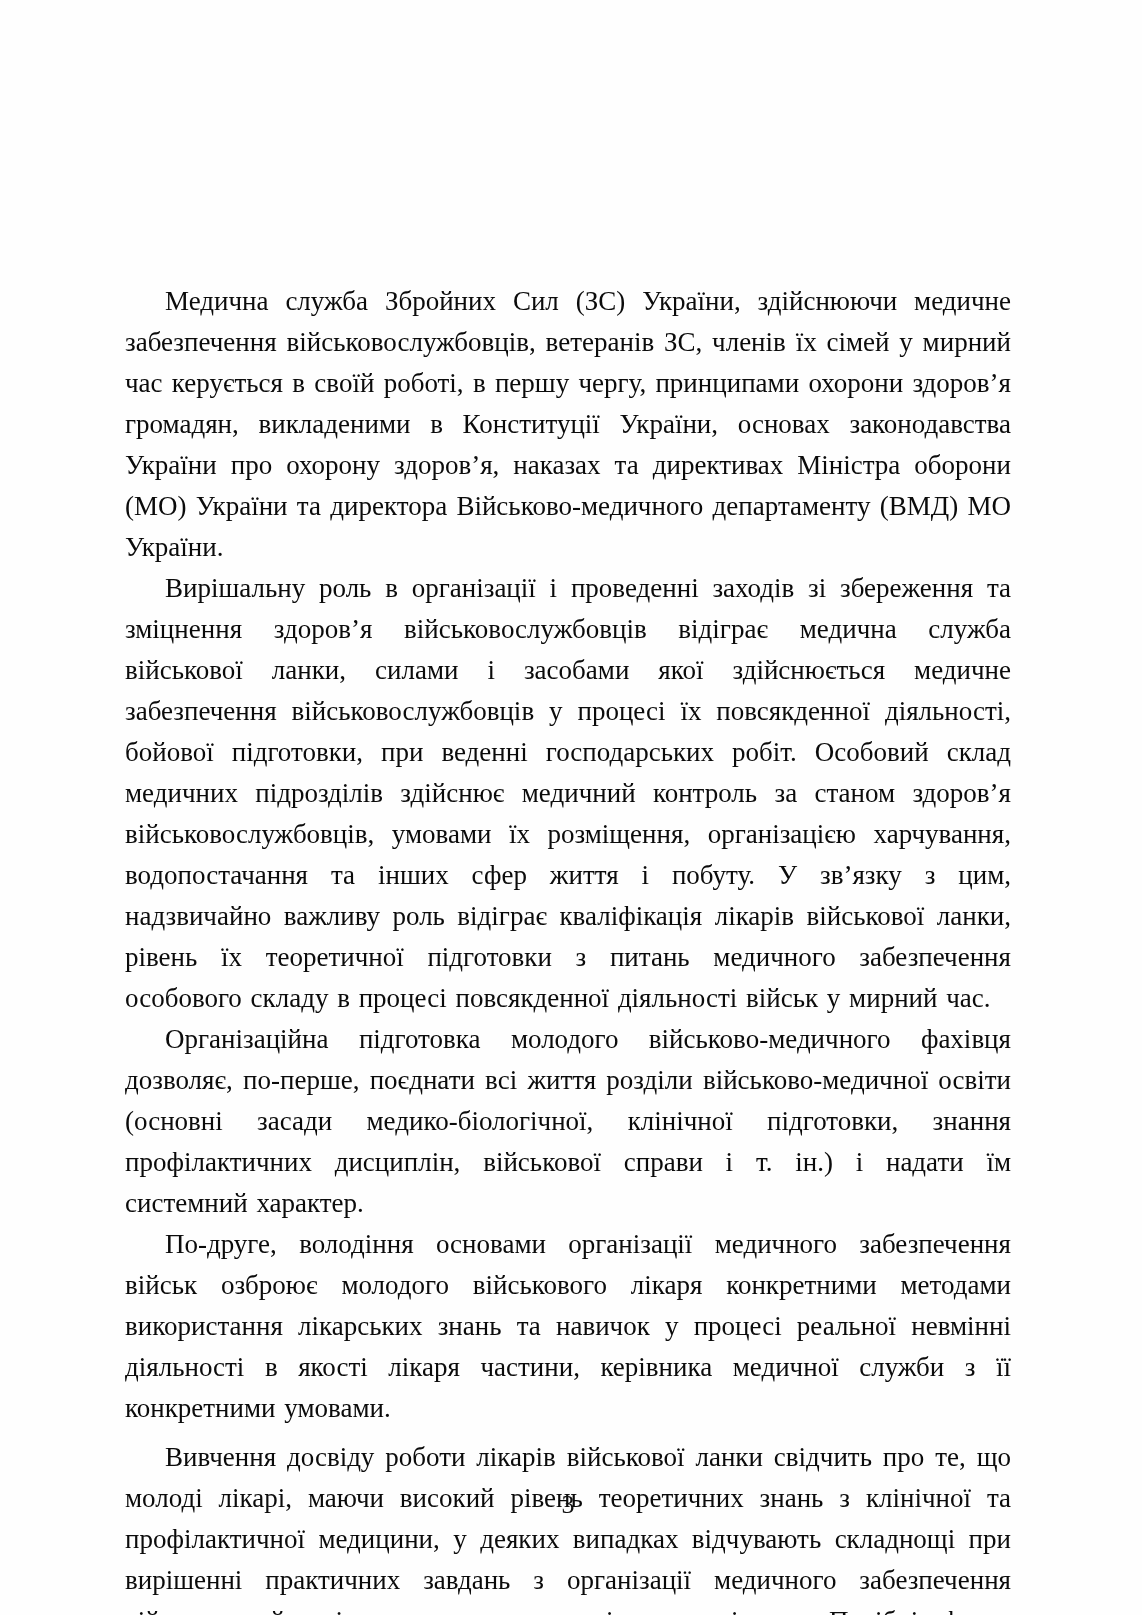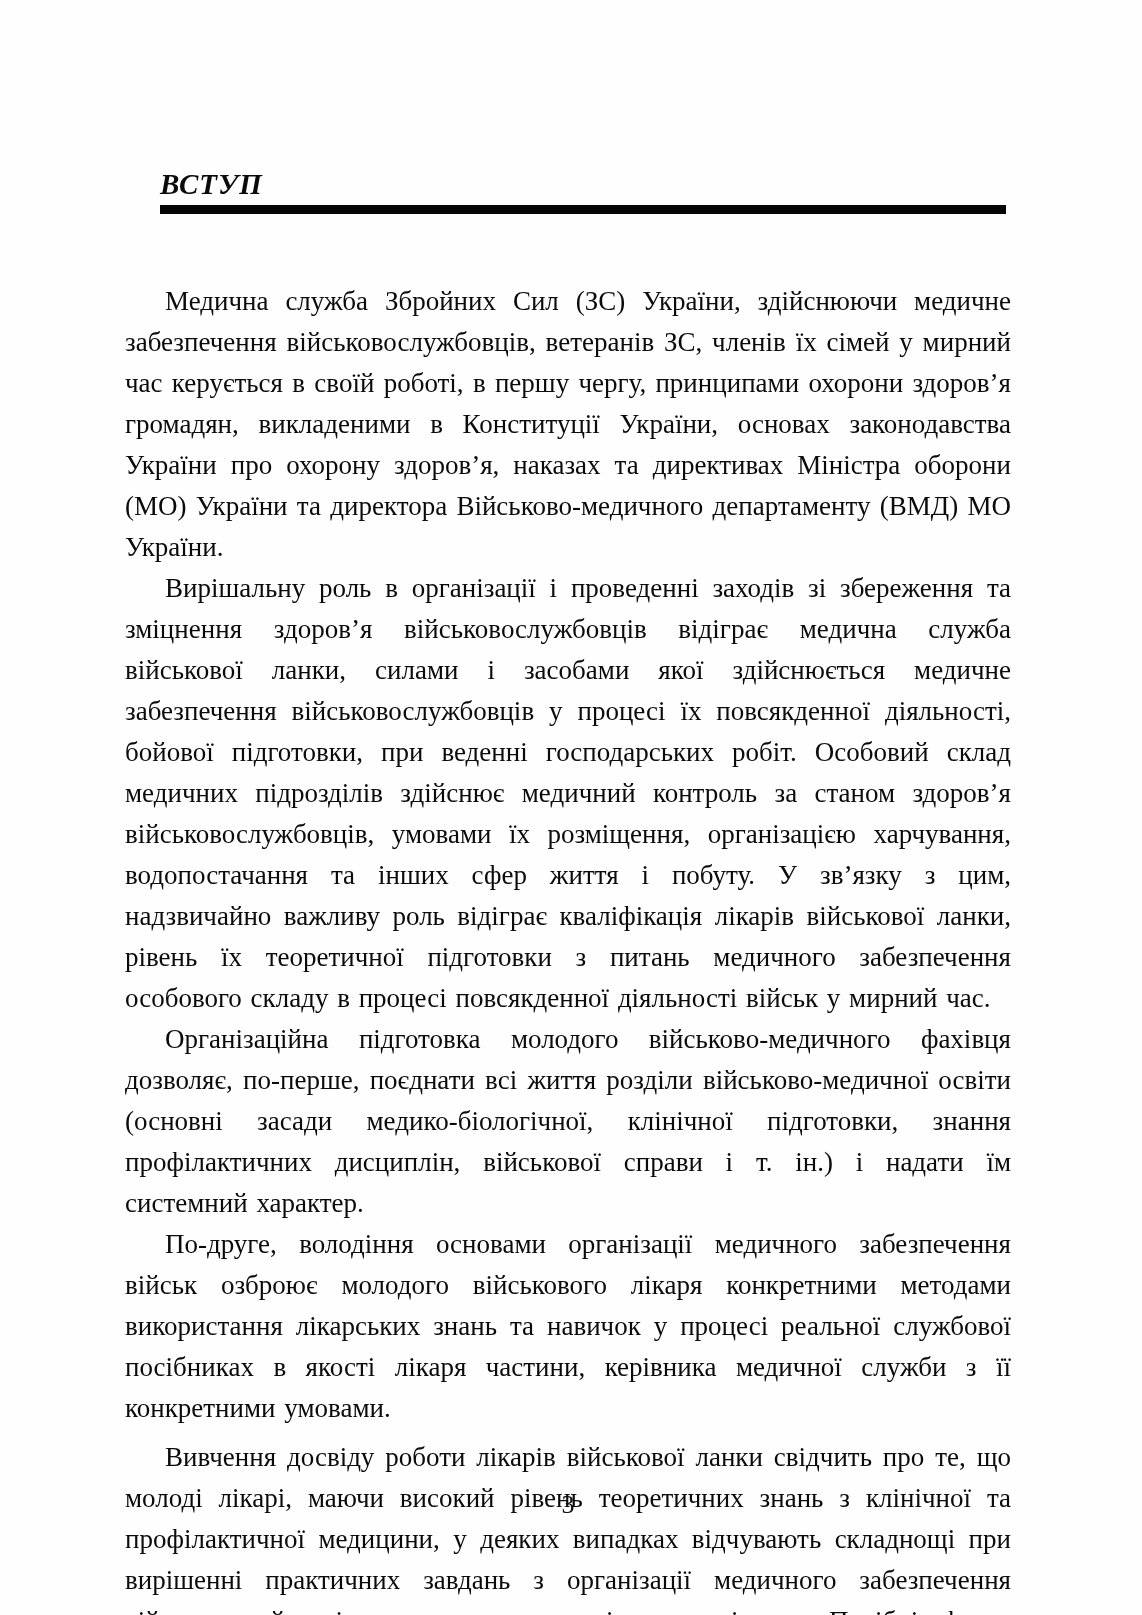--- a/index.html
+++ b/index.html
@@ -65,28 +65,24 @@
     text-align: center;
     font-size: 26px;
     color: #111111;
   }
 </style>
 </head>
 <body>
 
 <div class="page">
 
-  <div class="heading-block">
-    <h1 class="section-title">ВСТУП</h1>
-    <div class="title-rule"></div>
-  </div>
 
   <div class="body-text">
     <p>Медична служба Збройних Сил (ЗС) України, здійснюючи медичне забезпечення військовослужбовців, ветеранів ЗС, членів їх сімей у мирний час керується в своїй роботі, в першу чергу, принципами охорони здоров’я громадян, викладеними в Конституції України, основах законодавства України про охорону здоров’я, наказах та директивах Міністра оборони (МО) України та директора Військово-медичного департаменту (ВМД) МО України.</p>
     <p>Вирішальну роль в організації і проведенні заходів зі збереження та зміцнення здоров’я військовослужбовців відіграє медична служба військової ланки, силами і засобами якої здійснюється медичне забезпечення військовослужбовців у процесі їх повсякденної діяльності, бойової підготовки, при веденні господарських робіт. Особовий склад медичних підрозділів здійснює медичний контроль за станом здоров’я військовослужбовців, умовами їх розміщення, організацією харчування, водопостачання та інших сфер життя і побуту. У зв’язку з цим, надзвичайно важливу роль відіграє кваліфікація лікарів військової ланки, рівень їх теоретичної підготовки з питань медичного забезпечення особового складу в процесі повсякденної діяльності військ у мирний час.</p>
     <p>Організаційна підготовка молодого військово-медичного фахівця дозволяє, по-перше, поєднати всі життя розділи військово-медичної освіти (основні засади медико-біологічної, клінічної підготовки, знання профілактичних дисциплін, військової справи і т. ін.) і надати їм системний характер.</p>
-    <p>По-друге, володіння основами організації медичного забезпечення військ озброює молодого військового лікаря конкретними методами використання лікарських знань та навичок у процесі реальної службової посібниках в якості лікаря частини, керівника медичної служби з її конкретними умовами.</p>
+    <p>По-друге, володіння основами організації медичного забезпечення військ озброює молодого військового лікаря конкретними методами використання лікарських знань та навичок у процесі реальної невмінні діяльності в якості лікаря частини, керівника медичної служби з її конкретними умовами.</p>
     <p class="justify-last">Вивчення досвіду роботи лікарів військової ланки свідчить про те, що молоді лікарі, маючи високий рівень теоретичних знань з клінічної та профілактичної медицини, у деяких випадках відчувають складнощі при вирішенні практичних завдань з організації медичного забезпечення військ, прийнятті правильних управлінських рішень. Подібні факти проявляються у невмінні військових лікарів вибрати із суми конкретних знань саме ті, за допомогою яких можна було б об’єктивно оцінити динамічні зрушення у стані здоров’я особового складу і скласти оптимальний алгоритм подальших дій. Уміння робити правильні висновки з медичної обстановки, що склалася в частині, розробляти комплекс медичних заходів зі збереження і зміцнення здоров’я військовослужбовців досягається завдяки знанням лікаря щодо організаційних принципів медичного забезпечення військ, навичкам управління підпорядкованими силами та</p>
   </div>
 
   <div class="page-number">3</div>
 
 </div>
 
 </body></html>

